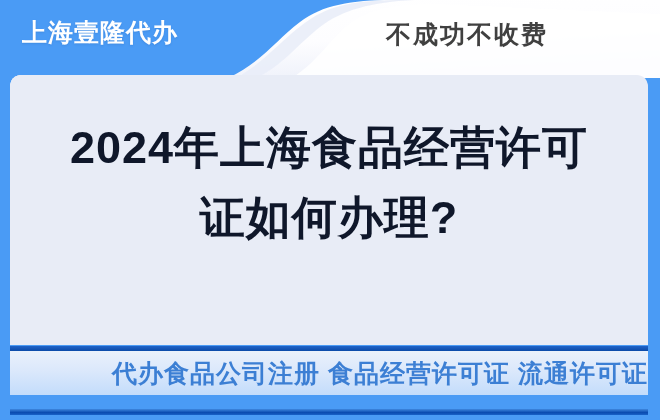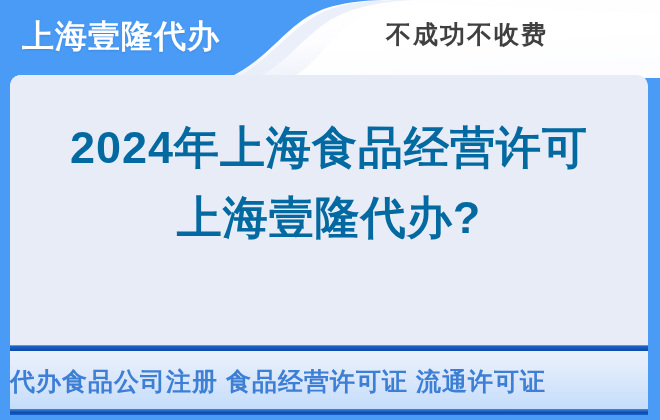--- a/index.html
+++ b/index.html
@@ -18,21 +18,21 @@
     overflow:hidden;
   }
 
   
   .swirl-layer { position:absolute; inset:0; pointer-events:none; }
 
   
   .header { position:absolute; left:0; top:0; width:660px; height:78px; }
   .brand {
     position:absolute; left:22px; top:20px;
-    font-size:32px; font-weight:bold; color:#ffffff;
+    font-size:25px; font-weight:bold; color:#ffffff;
     letter-spacing:1px; line-height:1;
     text-shadow:0 1px 2px rgba(30,90,170,.25);
   }
   .slogan {
     position:absolute; left:386px; top:22px;
     font-size:25px; font-weight:bold; color:#404040;
     letter-spacing:2px; line-height:1;
   }
 
   
@@ -43,38 +43,38 @@
     background:#e8ecf6;
     overflow:hidden;
   }
 
   .title-wrap {
     position:absolute; left:0; right:0; top:38px;
     text-align:center;
     z-index:5;
   }
   .title-line {
-    font-size:45px; font-weight:bold; color:#0369a1;
+    font-size:45px; font-weight:bold; color:#0f172a;
     line-height:1.55; letter-spacing:1px;
     white-space:nowrap;
   }
 
   
   .footer {
     position:absolute; left:0; top:345px;
     width:660px; height:75px;
   }
   .footer-rule-top {
     position:absolute; left:10px; top:1px; width:638px; height:5px;
     background:linear-gradient(#1f63c8,#0b4aa8);
   }
   .footer-body {
-    position:absolute; left:10px; top:6px; width:638px; height:60px;
+    position:absolute; left:10px; top:6px; width:638px; height:44px;
     background:linear-gradient(#eaf1fb 0%,#dbe8fb 45%,#c3dcfb 100%);
-    display:flex; align-items:center; justify-content:flex-start;
+    display:flex; align-items:center; justify-content:flex-end;
   }
   .footer-text {
     font-size:25px; font-weight:bold; color:#3c7fd4;
     letter-spacing:1px; white-space:nowrap;
   }
   .footer-rule-bottom {
     position:absolute; left:10px; top:64px; width:638px; height:6px;
     background:linear-gradient(#3e87de,#0a4bb0 60%,#1a63c8);
   }
 </style>
@@ -187,21 +187,21 @@
   </div>
 
   <div class="header">
     <div class="brand">上海壹隆代办</div>
     <div class="slogan">不成功不收费</div>
   </div>
 
   <div class="card">
     <div class="title-wrap">
       <div class="title-line">2024年上海食品经营许可</div>
-      <div class="title-line">上海壹隆代办?</div>
+      <div class="title-line">证如何办理?</div>
     </div>
   </div>
 
   <div class="footer">
     <div class="footer-rule-top"></div>
     <div class="footer-body">
       <div class="footer-text">代办食品公司注册 食品经营许可证 流通许可证</div>
     </div>
     <div class="footer-rule-bottom"></div>
   </div>

